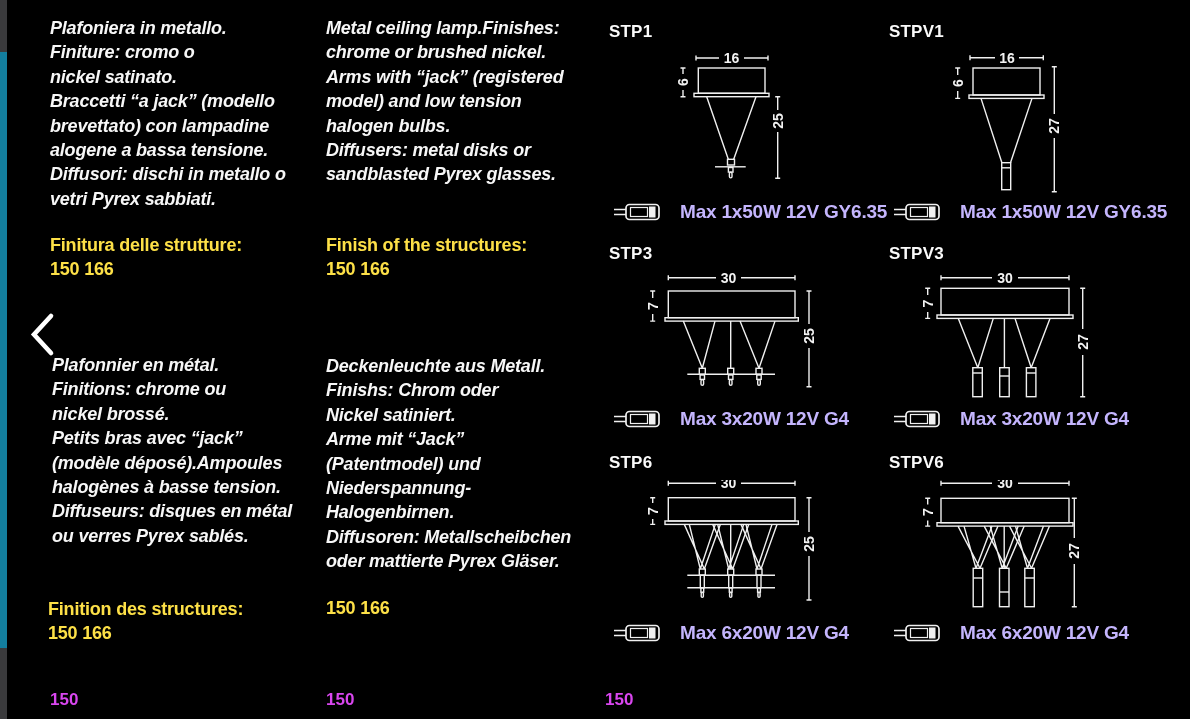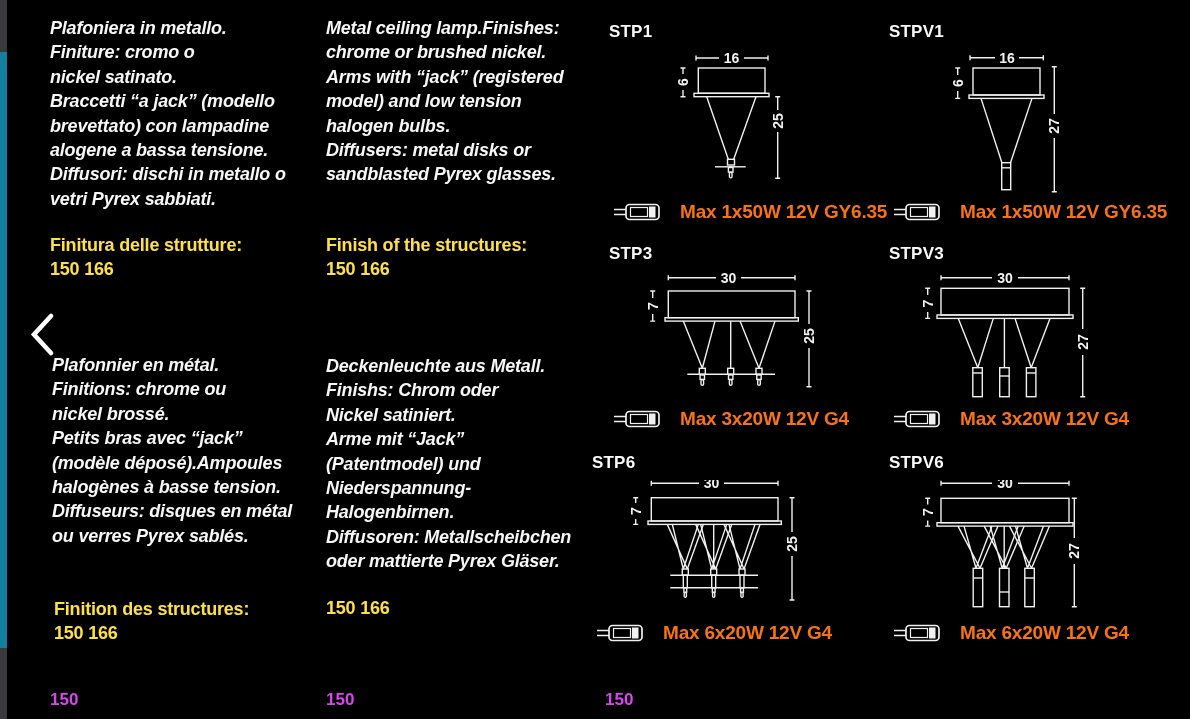--- a/index.html
+++ b/index.html
@@ -21,21 +21,21 @@
   .product{position:absolute;width:275px;height:215px;}
   .pname{position:absolute;left:0;top:0;font-size:17px;font-weight:bold;letter-spacing:0.2px;color:#fafafa;}
   .diagram{position:absolute;}
   .diagram path,.diagram rect.o,.diagram line{stroke:#f0f0f0;stroke-width:1.4;fill:none;}
   .diagram text{fill:#f2f2f2;font-size:14px;font-weight:600;font-family:"Liberation Sans",sans-serif;}
   .spec{position:absolute;display:flex;align-items:center;gap:17px;}
   .bulb-icon path{stroke:#f0f0f0;stroke-width:1.7;fill:none;}
   .bulb-icon rect.o{stroke:#f0f0f0;stroke-width:1.7;fill:none;}
   .bulb-icon rect.i{stroke:#f0f0f0;stroke-width:1.2;fill:none;}
   .bulb-icon rect.f{fill:#f0f0f0;stroke:none;}
-  .spec-label{font-size:19px;font-weight:600;letter-spacing:-0.2px;color:#f97316;white-space:pre;}
+  .spec-label{font-size:19px;font-weight:600;letter-spacing:-0.2px;color:#c4b5fd;white-space:pre;}
   .pagenum{position:absolute;top:690px;font-size:17px;font-weight:600;color:#d946ef;}
 </style>
 </head>
 <body style="background: rgb(0, 0, 0);">
 
 <div class="edge-strip" style="background: rgb(58, 58, 60);"></div>
 <div class="edge-accent" style="background: rgb(19, 126, 158);"></div>
 
 <button class="back-btn">
   <svg width="30" height="48" viewBox="0 0 30 48">
@@ -56,21 +56,21 @@
   <div>150 166</div>
 </div>
 <div class="desc" style="left:52px;top:353px">Plafonnier en métal.
 Finitions: chrome ou
 nickel brossé.
 Petits bras avec “jack”
 (modèle déposé).Ampoules
 halogènes à basse tension.
 Diffuseurs: disques en métal
 ou verres Pyrex sablés.</div>
-<div class="finish" style="left:54px;top:597px">
+<div class="finish" style="left:48px;top:597px">
   <div>Finition des structures:</div>
   <div>150 166</div>
 </div>
 
 <div class="desc" style="left:326px;top:16px">Metal ceiling lamp.Finishes:
 chrome or brushed nickel.
 Arms with “jack” (registered
 model) and low tension
 halogen bulbs.
 Diffusers: metal disks or
@@ -253,21 +253,21 @@
     <svg class="bulb-icon" width="50" height="22" viewBox="0 0 50 22">
       <path d="M1 8.5 H13 M1 13.5 H13"></path>
       <rect class="o" x="13" y="3.5" width="33" height="15" rx="3.5"></rect>
       <rect class="i" x="17.5" y="6.5" width="17" height="9"></rect>
       <rect class="f" x="36" y="5.5" width="6.5" height="11"></rect>
     </svg>
     <span class="spec-label">Max 3x20W 12V G4</span>
   </div>
 </div>
 
-<div class="product" style="left:592px;top:453px">
+<div class="product" style="left:609px;top:453px">
   <span class="pname">STP6</span>
   <svg class="diagram" style="left:31px;top:27px" width="180" height="128" viewBox="0 0 180 128">
     <g>
       <path d="M28.3 3.3 H76 M101 3.3 H155 M28.3 0.8 V5.8 M155 0.8 V5.8"></path>
       <text x="88.5" y="8.3" text-anchor="middle">30</text>
     </g>
     <g>
       <rect class="o" x="28.3" y="17.7" width="126.7" height="23.3"></rect>
       <rect class="o" x="25" y="41" width="133.3" height="3.4"></rect>
     </g>

